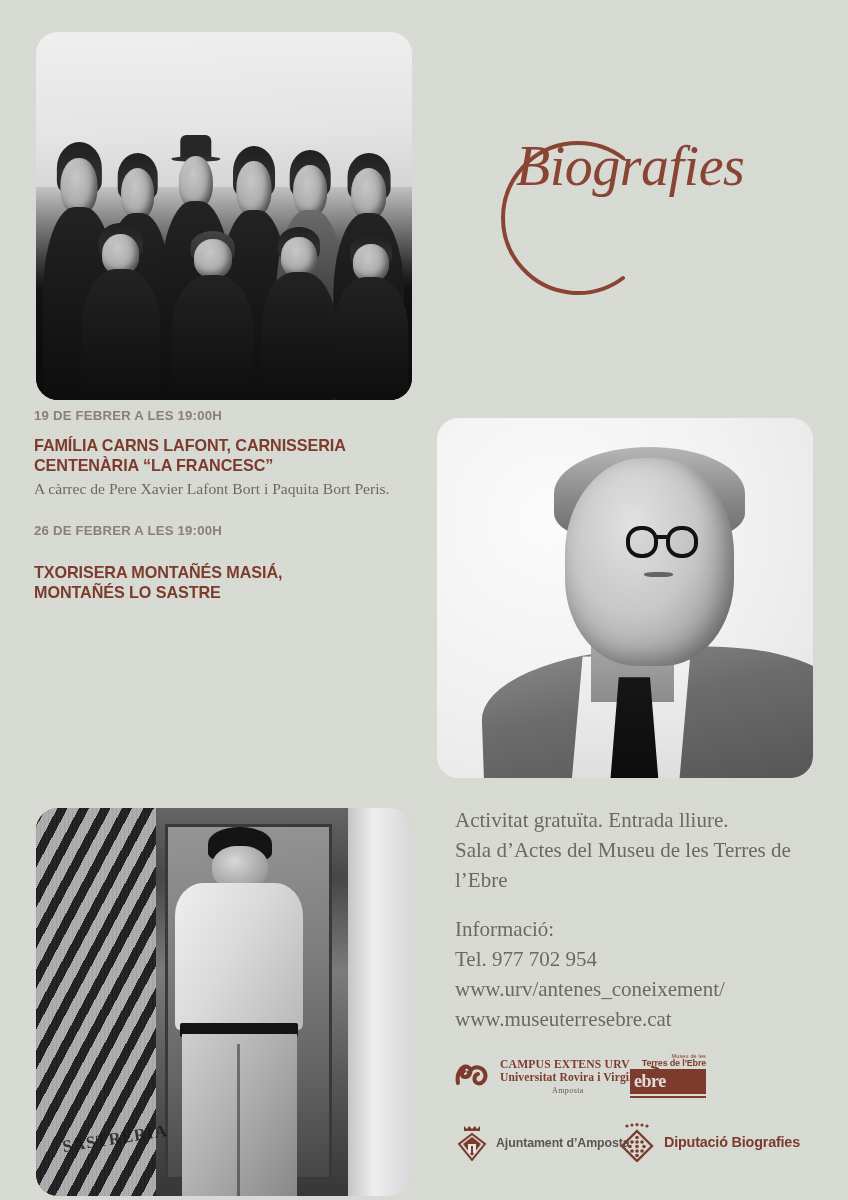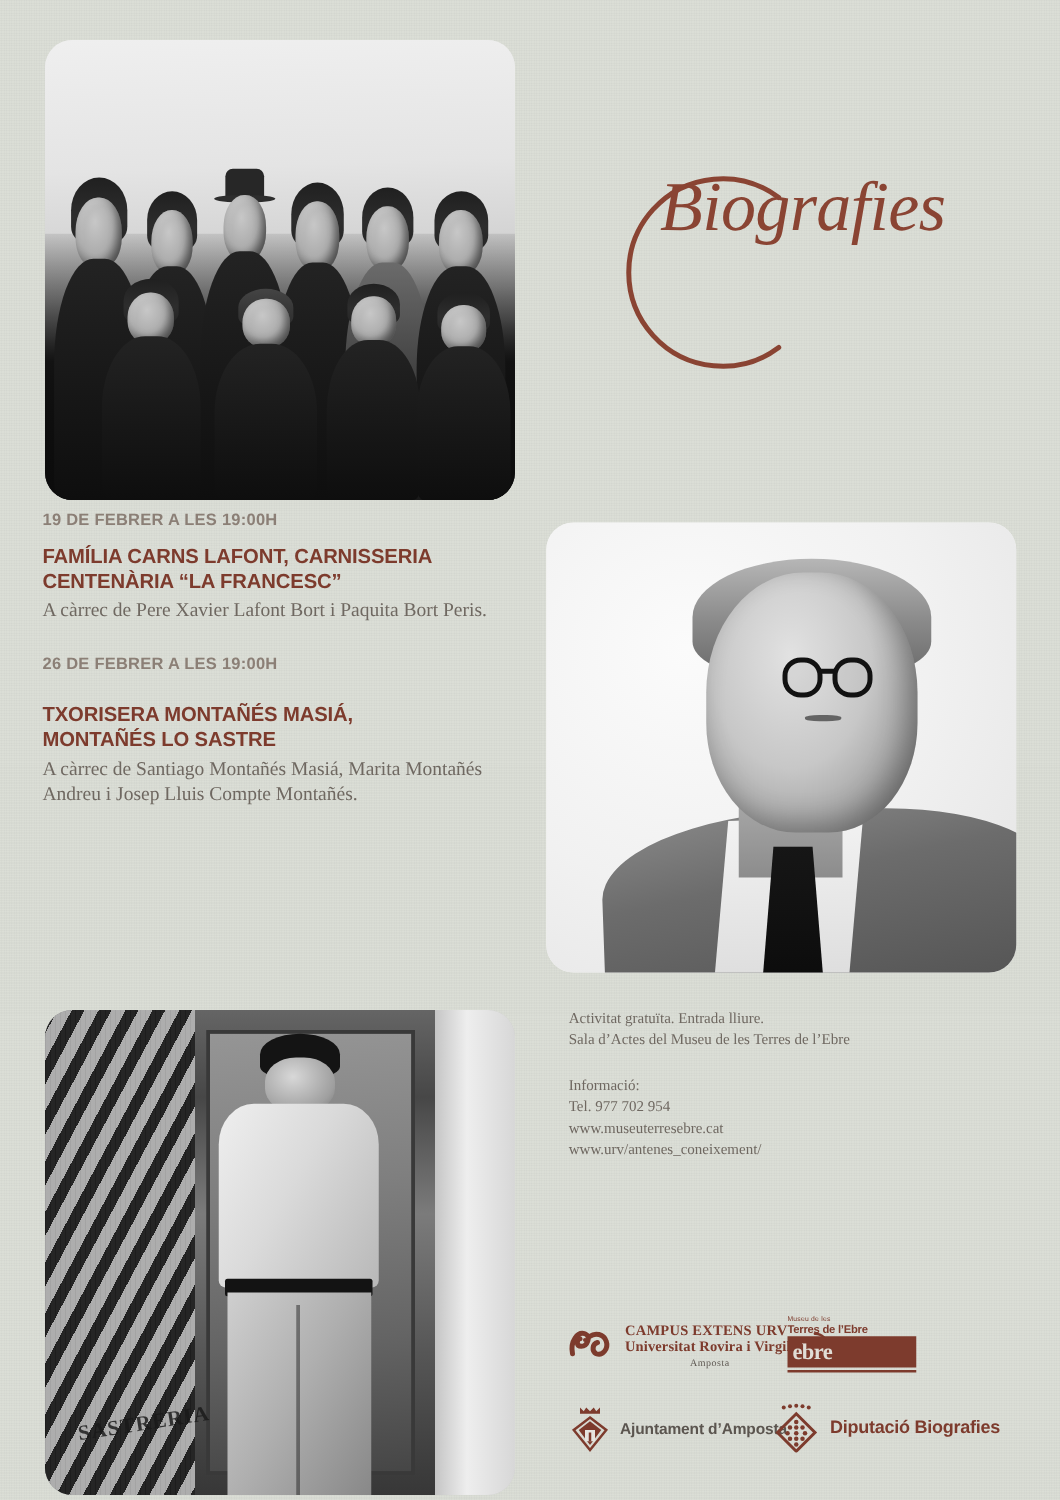--- a/index.html
+++ b/index.html
@@ -185,21 +185,21 @@
     content:""; position:absolute; left: 48%; top: 6%; width: 3px; height: 94%;
     background: rgba(40,36,30,0.5);
   }
 
   
   #brand {
     position: absolute; left: 460px; top: 118px; width: 360px; height: 200px;
   }
   #brand .arc { position:absolute; left: 0; top: 0; }
   #brand .title {
-    position: absolute; left: 68px; top: 22px;
+    position: absolute; left: 56px; top: 22px;
     font-family: "Liberation Serif", serif;
     font-style: italic;
     color: #8a4433;
     line-height: 0.93;
     font-size: 56px;
   }
   #brand .title .l1 { display:block; letter-spacing: -0.5px; }
   #brand .title .l2 { display:block; margin-left: -24px; letter-spacing: -0.5px; }
 
   
@@ -228,21 +228,21 @@
     font-family: "Liberation Serif", serif;
     font-size: 15.6px;
     color: #6f6861;
     line-height: 1.3;
   }
 
   
   #info {
     position: absolute; left: 455px; top: 806px; width: 370px;
     font-family: "Liberation Serif", serif;
-    font-size: 12px;
+    font-size: 21px;
     color: #6f6861;
     line-height: 1.42;
   }
   #info .blk { margin-bottom: 20px; }
   #info .line { display: block; }
 
   
   #logos { position: absolute; left: 452px; top: 1052px; width: 372px; height: 132px; }
   .logo-row { position: absolute; display: flex; align-items: center; }
   #logo-urv { left: 2px; top: 6px; }
@@ -259,21 +259,21 @@
   .urv-txt .t2 {
     font-family:"Liberation Serif", serif; font-size: 11.6px; font-weight: bold;
     color:#7d3b2d; letter-spacing: 0.1px; display:block;
   }
   .urv-txt .t3 {
     font-family:"Liberation Serif", serif; font-size: 8px; color:#5e5852;
     display:block; text-align:center; margin-top: 3px; letter-spacing: 0.4px;
   }
   .urv-spiral { width: 26px; height: 26px; margin-left: 3px; }
 
-  .museu-box { width: 103px; }
+  .museu-box { width: 76px; text-align: right; }
   .museu-top { line-height: 1; margin-bottom: 1px; }
   .museu-top .m1 { display:block; font-family:"Liberation Sans", sans-serif; font-size: 5.4px; color:#7d3b2d; letter-spacing:0.2px; }
   .museu-top .m2 { display:block; font-family:"Liberation Sans", sans-serif; font-size: 9px; font-weight:bold; color:#7d3b2d; letter-spacing:-0.2px; }
   .museu-block {
     height: 25px; background:#7d3b2d; position:relative; overflow:hidden;
   }
   .museu-word {
     position:absolute; left: 4px; top: 3px;
     font-family:"Liberation Serif", serif; font-size: 18px; font-weight:bold;
     color:#e0ddd6; letter-spacing: -0.5px; line-height: 1;
@@ -376,24 +376,20 @@
     </div>
 
     <div class="event">
       <div class="ev-date">26 DE FEBRER A LES 19:00H</div>
     </div>
 
     <div class="event">
       <div class="ev-title">
         <span>TXORISERA MONTAÑÉS MASIÁ,</span><br>
         <span>MONTAÑÉS LO SASTRE</span>
-      </div>
-      <div class="ev-sub">
-        <span>A càrrec de Santiago Montañés Masiá, Marita Montañés</span><br>
-        <span>Andreu i Josep Lluis Compte Montañés.</span>
       </div>
     </div>
 
   </div>
 
   <div class="photo" id="photo-portrait">
     <div class="prt-bg"></div>
     <div class="prt-suit"></div>
     <div class="prt-neck"></div>
     <div class="prt-tie"></div>
@@ -409,22 +405,22 @@
   </div>
 
   <div id="info">
     <div class="blk">
       <span class="line">Activitat gratuïta. Entrada lliure.</span>
       <span class="line">Sala d’Actes del Museu de les Terres de l’Ebre</span>
     </div>
     <div class="blk">
       <span class="line">Informació:</span>
       <span class="line">Tel. 977 702 954</span>
+      <span class="line">www.urv/antenes_coneixement/</span>
       <span class="line">www.museuterresebre.cat</span>
-      <span class="line">www.urv/antenes_coneixement/</span>
     </div>
   </div>
 
   <div class="photo" id="photo-door">
     <div class="door-wallR"></div>
     <div class="door-frame">
       <div class="door-panel"></div>
     </div>
     <div class="door-curtain"></div>
     <div class="door-sign">SASTRERIA</div>

